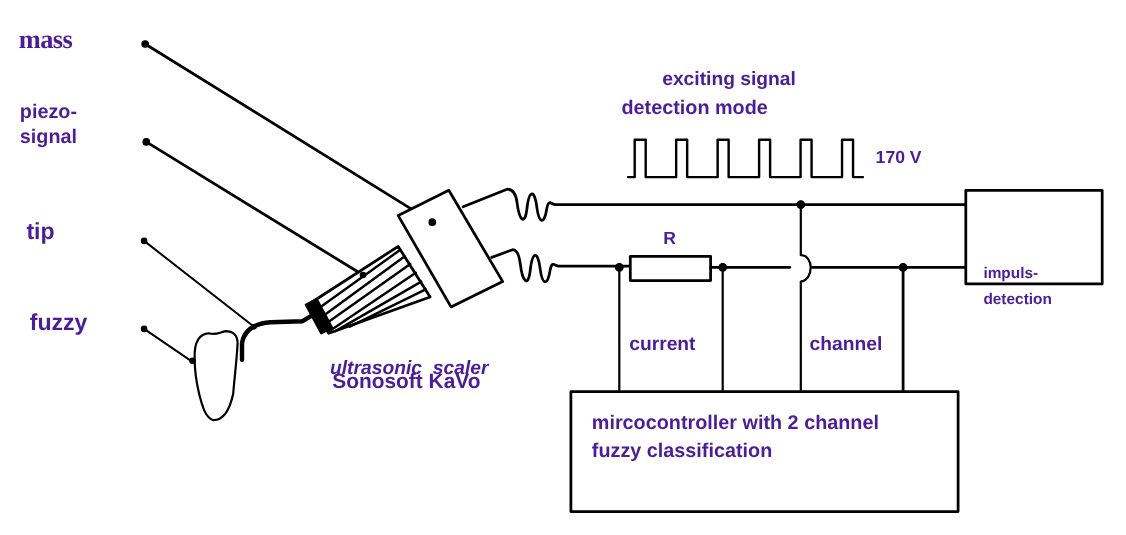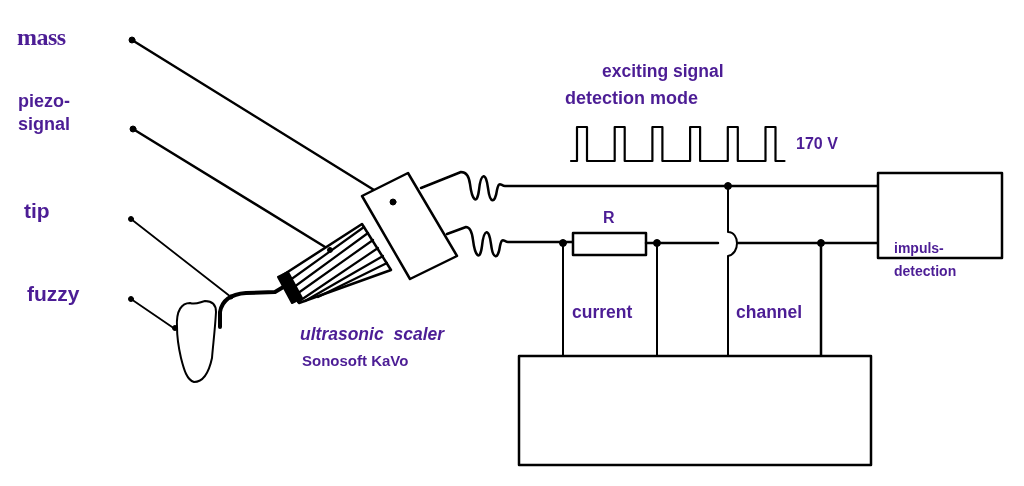--- a/index.html
+++ b/index.html
@@ -4,21 +4,21 @@
 <style>
   html, body { margin: 0; padding: 0; background: #ffffff; }
   body { width: 1024px; height: 486px; position: relative; overflow: hidden; font-family: "Liberation Sans", sans-serif; color: #000; }
   #diagram { position: absolute; left: 0; top: 0; }
   .lbl { position: absolute; font-family: "Liberation Sans", sans-serif; font-weight: bold; color: #4c1d95; white-space: nowrap; line-height: 1.1; }
   .lbl-mass { left: 17px; top: 24px; font-size: 24px; font-family: "Liberation Serif", serif; letter-spacing: -0.5px; }
   .lbl-piezo { left: 18px; top: 90px; font-size: 18px; line-height: 23px; }
   .lbl-tip { left: 24px; top: 199px; font-size: 21px; }
   .lbl-tooth { left: 27px; top: 282px; font-size: 21px; }
   .lbl-scaler { left: 300px; top: 325px; font-size: 17.5px; word-spacing: 5px; font-style: italic; }
-  .lbl-sonosoft { left: 302px; top: 353px; font-size: 15px; }
+  .lbl-sonosoft { left: 302px; top: 338px; font-size: 19px; }
   .lbl-exciting { left: 602px; top: 62px; font-size: 17.5px; }
   .lbl-detection { left: 565px; top: 89px; font-size: 18px; }
   .lbl-volt { left: 796px; top: 135px; font-size: 16px; }
   .lbl-r { left: 603px; top: 209px; font-size: 16px; }
   .lbl-current { left: 572px; top: 303px; font-size: 17.5px; }
   .lbl-voltage { left: 736px; top: 303px; font-size: 17.5px; }
   .lbl-impuls { left: 894px; top: 193px; font-size: 14px; line-height: 23px; margin-top: 44px; }
   .lbl-mc { left: 538px; top: 372px; font-size: 18px; line-height: 25px; }
 </style>
 </head>
@@ -98,13 +98,15 @@
 <div class="lbl lbl-detection">detection mode</div>
 <div class="lbl lbl-volt">170 V</div>
 <div class="lbl lbl-r">R</div>
 <div class="lbl lbl-current">current</div>
 <div class="lbl lbl-voltage">channel</div>
 <div class="lbl lbl-impuls">
   <div>impuls-</div>
   <div>detection</div>
 </div>
 <div class="lbl lbl-mc">
+  <div>mircocontroller with 2 channel</div>
+  <div>fuzzy classification</div>
 </div>
 
 </body></html>

